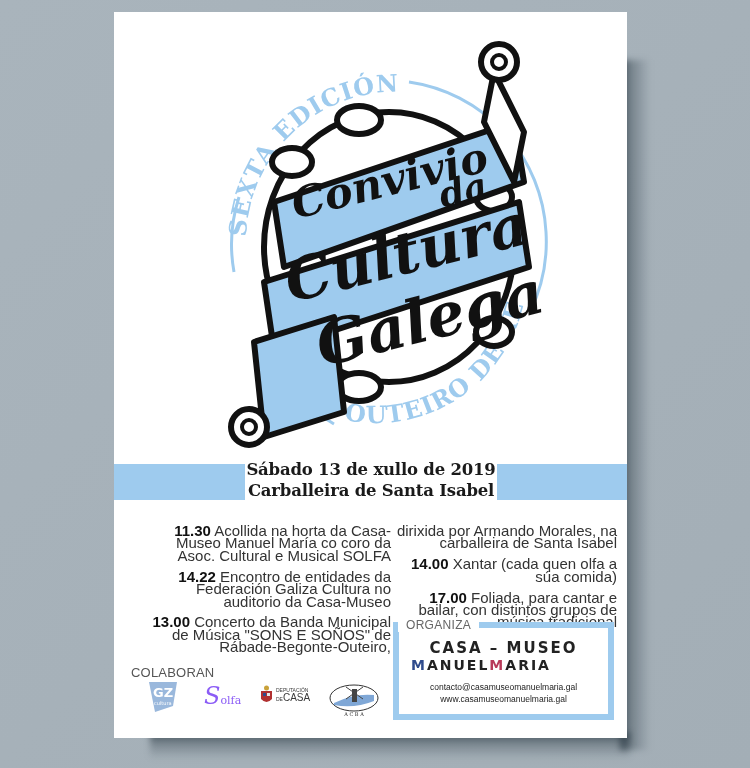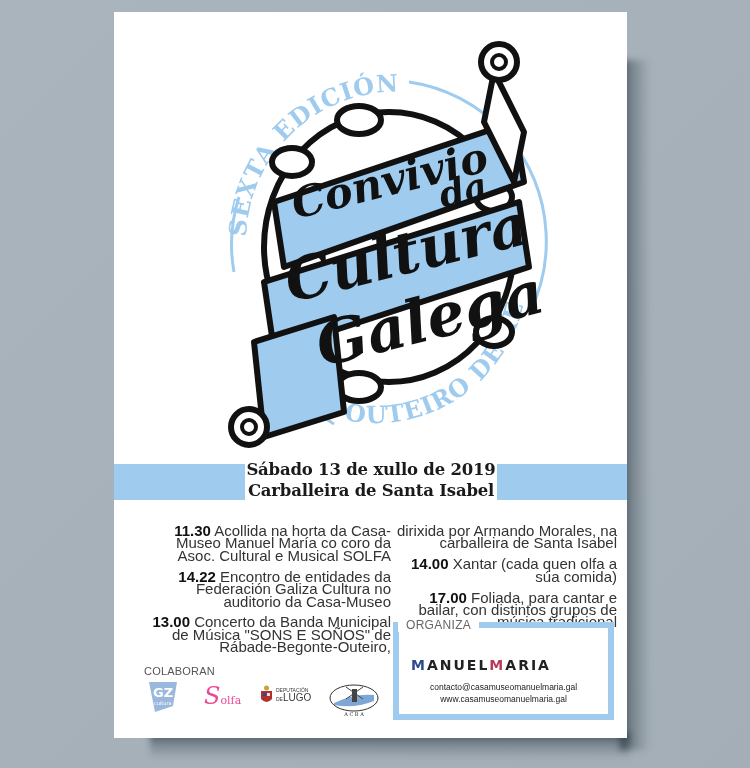--- a/index.html
+++ b/index.html
@@ -32,21 +32,21 @@
     position:absolute; left:131px; width:252px; top:447px; text-align:center;
     font-family: "DejaVu Serif", serif; font-weight:bold; color:#1a1a1a;
     font-size:16.5px; line-height:21px; letter-spacing:-0.2px;
   }
   .program { position:absolute; font-size:15px; line-height:12.4px; color:#333; font-family:"Liberation Sans", sans-serif;text-align:right; }
   .program.col1 { left:37px; top:513px; width:240px; }
   .program.col2 { left:278px; top:513px; width:225px; }
   .item { margin:0 0 8.5px 0; }
   .item b { color:#111; }
   .colab-label {
-    position:absolute; left:30px; top:653px; font-size:11px; color:#555;
+    position:absolute; left:17px; top:653px; font-size:13px; color:#555;
     font-family:"Liberation Sans", sans-serif; letter-spacing:0.2px;
   }
   .logo { position:absolute; }
   .org-box {
     position:absolute; left:279px; top:610px; width:209px; height:86px;
     border:6px solid #9ecbee; background:#fff;
   }
   .org-label {
     position:absolute; left:284px; top:606px; background:#fff; padding:0 8px;
     font-size:12px; color:#666; font-family:"Liberation Sans", sans-serif; letter-spacing:0.3px;
@@ -138,43 +138,44 @@
   </div>
 
   <div class="colab-label">COLABORAN</div>
 
   <svg class="logo" style="left:33px; top:668px;" width="32" height="34" viewBox="0 0 32 34">
     <path d="M2 2 L30 2 L26 26 L8 32 Z" fill="#9ab8dc"></path>
     <text x="6" y="17" font-family="DejaVu Sans, sans-serif" font-weight="bold" font-size="13" fill="#fff">GZ</text>
     <text x="7" y="25" font-family="DejaVu Sans, sans-serif" font-size="5" fill="#fff">cultura</text>
   </svg>
 
-  <div class="logo" style="left:90px; top:670px; font-family:'DejaVu Serif',serif; color:#ec4899;">
+  <div class="logo" style="left:90px; top:670px; font-family:'DejaVu Serif',serif; color:#8b5cf6;">
     <span style="font-size:24px; font-style:italic;">S</span><span style="font-size:11px;">olfa</span>
   </div>
 
   <div class="logo" style="left:146px; top:673px; display:flex; align-items:center; gap:3px;">
     <svg width="13" height="20" viewBox="0 0 13 20">
       <circle cx="6.5" cy="3" r="2.5" fill="#c9a23a"></circle>
       <path d="M1 6 L12 6 L12 14 Q6.5 20 1 14 Z" fill="#b03030"></path>
       <rect x="3" y="8" width="3" height="3" fill="#2f4b8c"></rect>
       <rect x="7" y="8" width="3" height="3" fill="#e6e6e6"></rect>
     </svg>
     <div style="font-family:'Liberation Sans',sans-serif; color:#3a3a3a; line-height:1;">
       <div style="font-size:5px;">DEPUTACIÓN</div>
-      <div style="font-size:10px;"><span style="font-size:5px;">DE</span><span>LUGO</span></div>
+      <div style="font-size:10px;"><span style="font-size:5px;">DE</span><span>CASA</span></div>
     </div>
   </div>
 
   <svg class="logo" style="left:214px; top:671px;" width="52" height="34" viewBox="0 0 52 34">
     <ellipse cx="26" cy="15" rx="24" ry="13" fill="#fff" stroke="#333" stroke-width="1"></ellipse>
     <path d="M6 20 Q26 10 46 12 L46 18 Q26 26 6 22 Z" fill="#7fa7d6"></path>
     <rect x="24" y="6" width="5" height="13" fill="#444"></rect>
     <path d="M18 4 L35 16 M35 4 L18 16" stroke="#444" stroke-width="1"></path>
     <text x="26" y="33" text-anchor="middle" font-family="DejaVu Serif, serif" font-size="5" fill="#333">A C B A</text>
   </svg>
 
   <div class="org-box"></div>
   <div class="org-label">ORGANIZA</div>
+  <div class="org-title1">CASA – MUSEO</div>
   <div class="org-title2"><span class="m1">M</span><span>ANUEL</span><span class="m2">M</span><span>ARIA</span></div>
   <div class="contact" style="top:670px;">contacto@casamuseomanuelmaria.gal</div>
   <div class="contact" style="top:682px;">www.casamuseomanuelmaria.gal</div>
 </div>
 
 </body></html>

